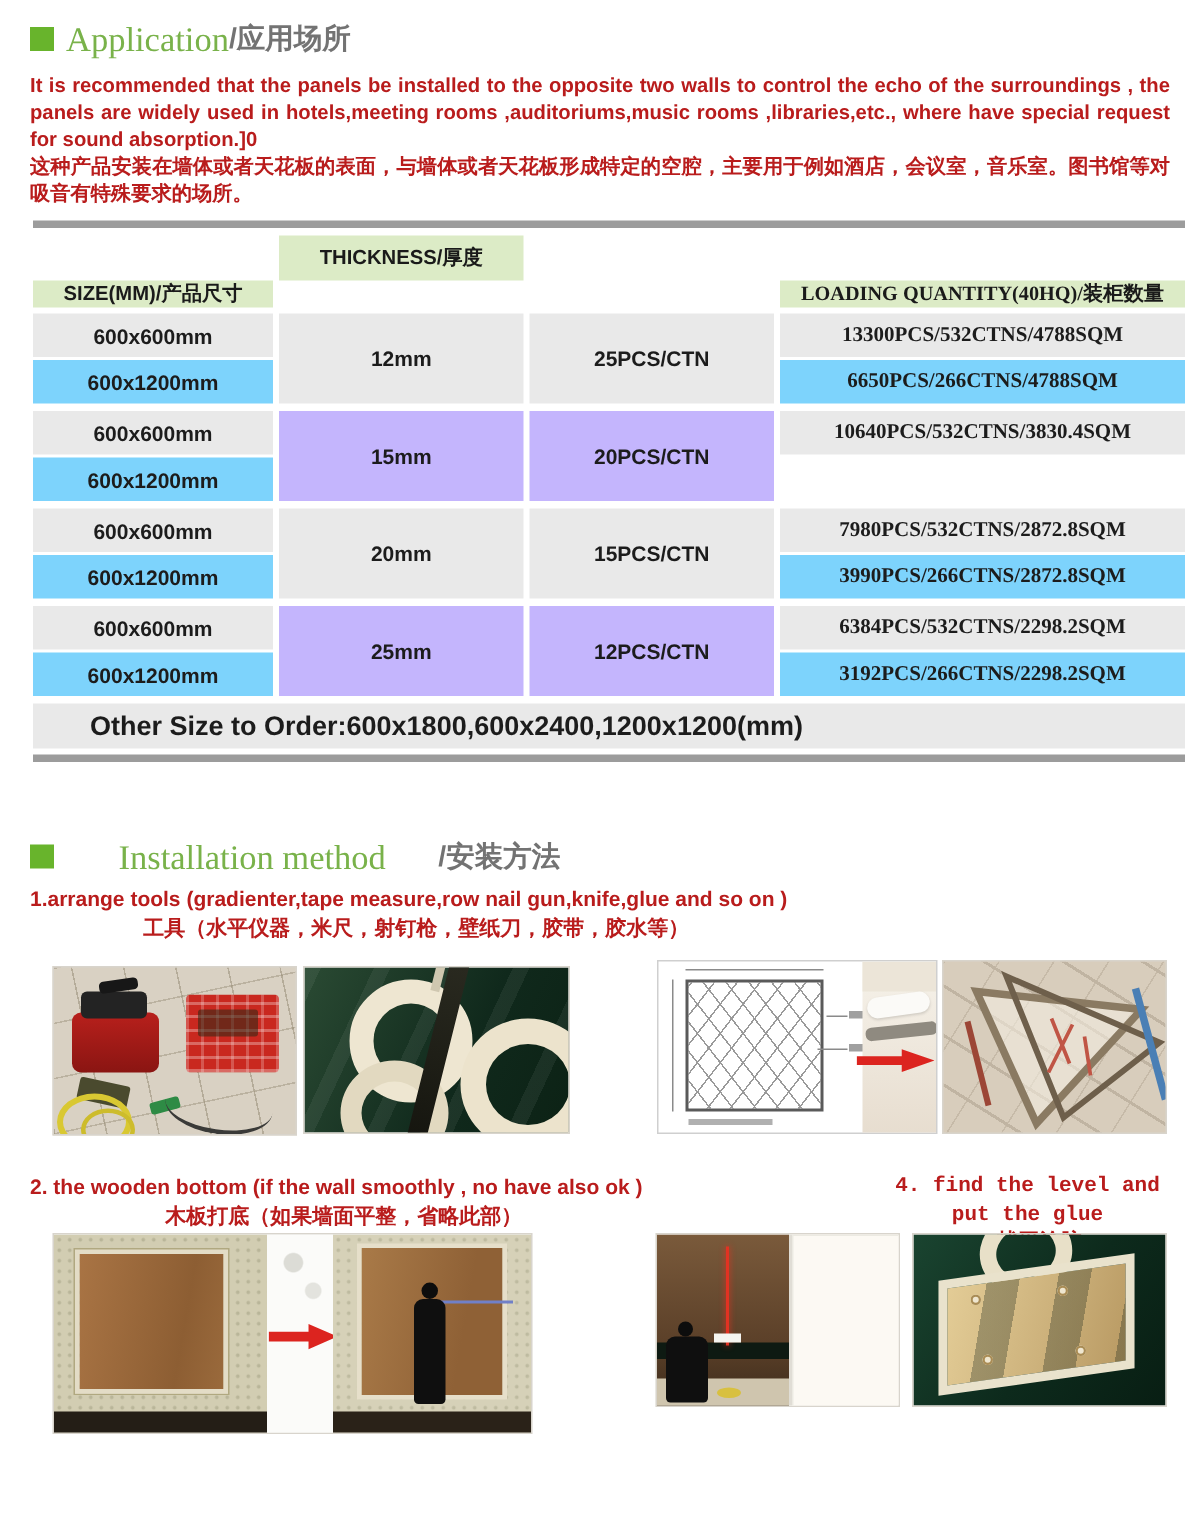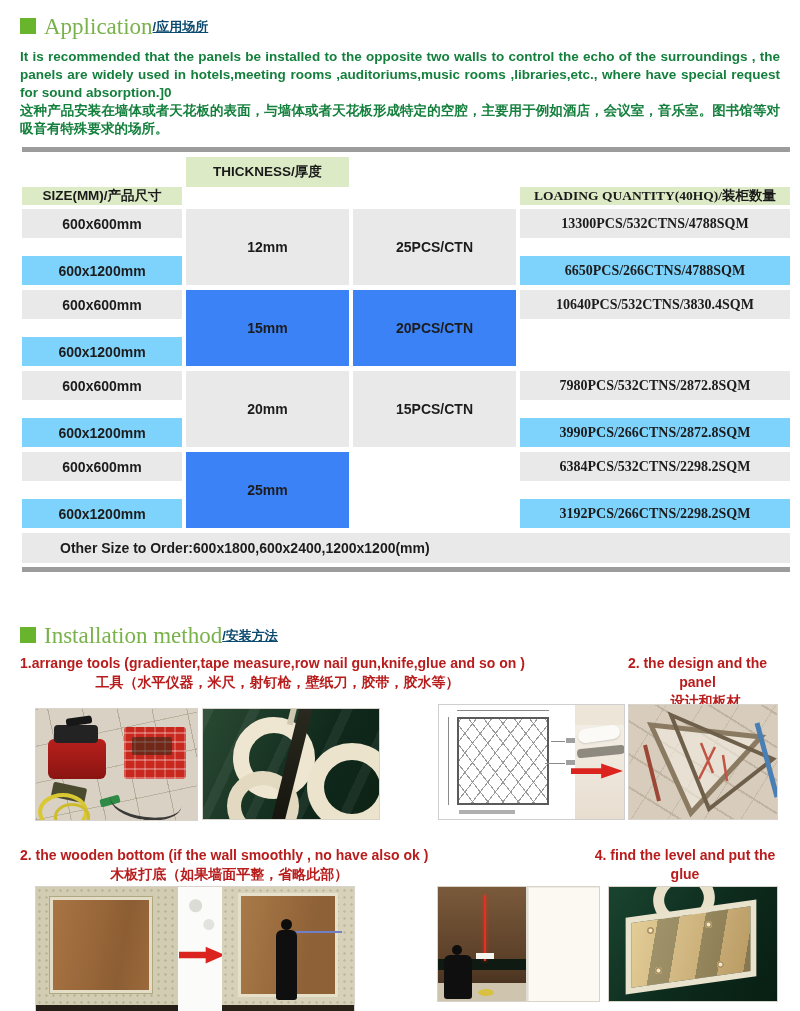--- a/index.html
+++ b/index.html
@@ -3,48 +3,48 @@
 <meta charset="utf-8">
 <style>
   html,body{margin:0;padding:0;width:800px;height:1011px;overflow:hidden;background:#ffffff;}
   body{font-family:"Liberation Sans","DejaVu Sans",sans-serif;color:#1b1b1b;}
   .page{position:relative;width:800px;height:1011px;padding-top:13px;box-sizing:border-box;}
 
   
   .sec-title{display:flex;align-items:center;margin-left:20px;height:26px;}
   .sq{width:16px;height:16px;background:#68b42c;margin-right:8px;flex:0 0 auto;}
   .sec-en{font-family:"Liberation Serif","DejaVu Serif",serif;font-size:23px;color:#79b24a;line-height:1;}
-  .sec-zh{font-size:13px;font-weight:bold;color:#0c4a6e;line-height:1;text-decoration:underline;}
-
-  
-  .para{margin:0 20px;width:760px;font-size:13.5px;line-height:1.32;text-align:justify;font-weight:600;color:#15803d;}
+  .sec-zh{font-size:19px;font-weight:bold;color:#737373;line-height:1;}
+
+  
+  .para{margin:0 20px;width:760px;font-size:13.5px;line-height:1.32;text-align:justify;font-weight:600;color:#b91c1c;}
   .para.en{margin-top:9px;}
   .para.zh{margin-top:1px;}
 
   
   .table-wrap{margin:9px 10px 0 22px;width:768px;}
   .bar{height:5px;background:#9c9c9c;}
   .bar.top{margin-bottom:5px;}
   .bar.bottom{margin-top:0;}
   .thead,.tgroup{display:grid;grid-template-columns:160px 163px 163px 1fr;column-gap:4px;}
   .thead{grid-template-rows:30px;margin-bottom:4px;}
-  .tgroup{grid-template-rows:29px 29px;row-gap:18px;margin-bottom:5px;}
+  .tgroup{grid-template-rows:29px 29px;row-gap:2px;margin-bottom:5px;}
   .hcell{background:#dcebc6;display:flex;align-items:center;justify-content:center;font-size:13.5px;font-weight:600;color:#1a1a1a;}
   .cell{display:flex;align-items:center;justify-content:center;font-size:14px;font-weight:600;color:#1c1c1c;}
   .c1{grid-column:1;} .c2{grid-column:2;} .c3{grid-column:3;} .c4{grid-column:4;font-family:Liberation Serif, serif;}
   .r1{grid-row:1;} .r2{grid-row:2;}
   .merged{grid-row:1 / 3;}
   .bg-gray{background:#e9e9e9;}
   .bg-green{background:#7dd3fc;text-align:right;}
-  .bg-mgreen{background:#3b82f6;text-align:center;}
-  .tfoot{height:30px;background:#e9e9e9;display:flex;align-items:center;padding-left:38px;font-size:14px;font-weight:600;color:#1c1c1c;margin-bottom:4px;}
+  .bg-mgreen{background:#c4b5fd;text-align:center;}
+  .tfoot{height:30px;background:#e9e9e9;display:flex;align-items:center;padding-left:38px;font-size:18px;font-weight:600;color:#1c1c1c;margin-bottom:4px;}
 
   
   .mt-loading{margin-top:44px;}
-  .mt-install{margin-top:50px;}
+  .mt-install{margin-top:50px;gap:35px;}
   .install-body{position:relative;width:800px;height:379px;margin-top:4px;}
   .step-label{position:absolute;font-size:14px;font-weight:600;color:#b91c1c;line-height:1.35;text-align:center;}
   .step-label .l2{display:block;padding-left:10px;}
   .step-label.right .l2{padding-left:16px;}
 
   .photo{position:absolute;overflow:hidden;border:1px solid #d8d4cc;box-sizing:border-box;}
   .abs{position:absolute;}
 
   .red-arrow{position:absolute;background:#dc241f;clip-path:polygon(0 34%,58% 34%,58% 8%,100% 50%,58% 92%,58% 66%,0 66%);}
 
@@ -185,44 +185,41 @@
       <div class="cell c2 merged bg-gray">20mm</div>
       <div class="cell c3 merged bg-gray">15PCS/CTN</div>
       <div class="cell c4 r1 bg-gray">7980PCS/532CTNS/2872.8SQM</div>
       <div class="cell c1 r2 bg-green">600x1200mm</div>
       <div class="cell c4 r2 bg-green">3990PCS/266CTNS/2872.8SQM</div>
     </div>
 
     <div class="tgroup">
       <div class="cell c1 r1 bg-gray">600x600mm</div>
       <div class="cell c2 merged bg-mgreen">25mm</div>
+      <div class="cell c3 merged bg-mgreen">12PCS/CTN</div>
       <div class="cell c4 r1 bg-gray">6384PCS/532CTNS/2298.2SQM</div>
       <div class="cell c1 r2 bg-green">600x1200mm</div>
       <div class="cell c4 r2 bg-green">3192PCS/266CTNS/2298.2SQM</div>
     </div>
 
     <div class="tfoot">Other Size to Order:600x1800,600x2400,1200x1200(mm)</div>
     <div class="bar bottom"></div>
   </div>
 
   <div class="sec-title mt-install">
     <span class="sq"></span>
     <span class="sec-en">Installation method</span>
     <span class="sec-zh">/安装方法</span>
   </div>
 
   <div class="install-body">
 
     <div class="step-label" style="left:20px;top:2px;">
       <span>1.arrange tools (gradienter,tape measure,row nail gun,knife,glue and so on )</span>
       <span class="l2">工具（水平仪器，米尺，射钉枪，壁纸刀，胶带，胶水等）</span>
-    </div>
-    <div class="step-label right" style="left:610px;top:2px;width:175px;">
-      <span>2. the design and the panel</span>
-      <span class="l2">设计和板材</span>
     </div>
 
     <div class="photo ph-tools">
       <div class="abs compressor"></div>
       <div class="abs motor"></div>
       <div class="abs handle"></div>
       <div class="abs crate"></div>
       <div class="abs crate-tools"></div>
       <div class="abs nailgun"></div>
       <div class="abs hose1"></div>
@@ -262,21 +259,21 @@
         <line x1="128" y1="18" x2="148" y2="92" stroke="#4a7fb5" stroke-width="5"></line>
         <line x1="16" y1="40" x2="30" y2="96" stroke="#9c4636" stroke-width="4"></line>
         <path d="M72,38 l12,30 M86,42 l-16,32 M94,50 l4,26" stroke="#c05545" stroke-width="2.5" fill="none"></path>
       </svg>
     </div>
 
     <div class="step-label" style="left:20px;top:194px;">
       <span>2. the wooden bottom (if the wall smoothly , no have also ok )</span>
       <span class="l2">木板打底（如果墙面平整，省略此部）</span>
     </div>
-    <div class="step-label right" style="left:585px;top:194px;width:200px;">
+    <div class="step-label right" style="left:585px;top:194px;width:200px;font-family:Liberation Mono, monospace;">
       <span>4. find the level and put the glue</span>
       <span class="l2">找平涂胶</span>
     </div>
 
     <div class="photo ph-wood">
       <div class="abs wallL"></div>
       <div class="abs panelL"></div>
       <div class="abs floorL"></div>
       <div class="abs midzone"></div>
       <div class="red-arrow ar-wood"></div>

